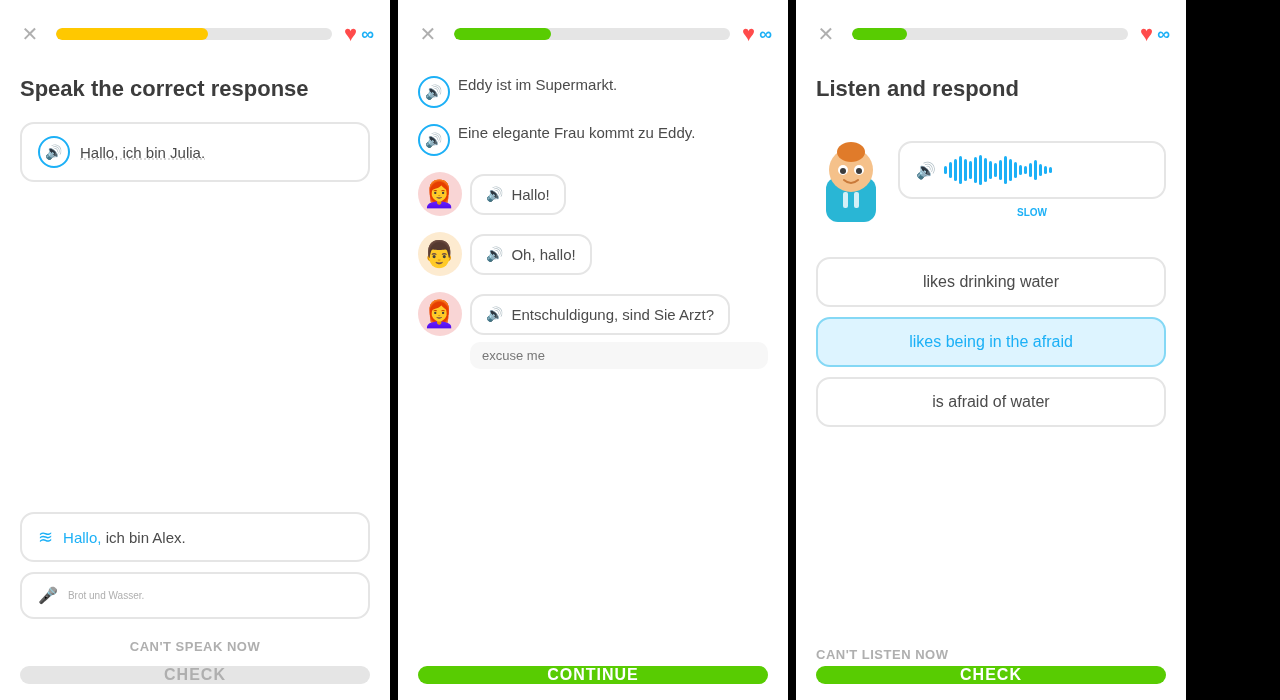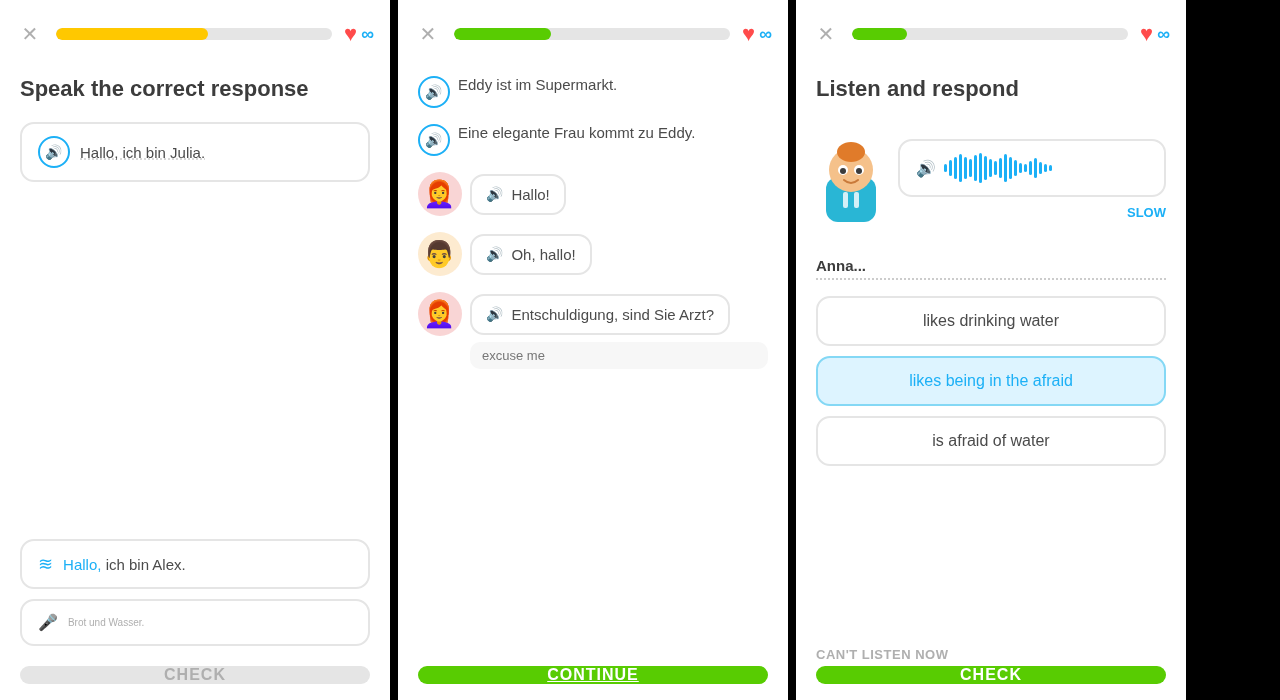--- a/index.html
+++ b/index.html
@@ -241,23 +241,23 @@
       align-items: center;
       gap: 2px;
     }
     .wave-bar {
       width: 3px;
       background: #1cb0f6;
       border-radius: 2px;
     }
     .slow-btn {
       color: #1cb0f6;
-      font-size: 13px;
+      font-size: 10px;
       font-weight: 700;
-      text-align: right;
+      text-align: center;
       cursor: pointer;
       margin-top: 4px;
     }
     .anna-label {
       font-size: 15px;
       font-weight: 700;
       color: #3c3c3c;
       margin-bottom: 16px;
       border-bottom: 2px dotted #ccc;
       padding-bottom: 4px;
@@ -321,20 +321,21 @@
           <span style="color:#1cb0f6;">Hallo,</span>
           <span> ich bin Alex.</span>
         </span>
       </div>
       <div class="mic-bubble">
         <span class="mic-icon">🎤</span>
         <span class="mic-text">Brot und Wasser.</span>
       </div>
     </div>
 
+    <div class="cant-speak">CAN'T SPEAK NOW</div>
     <button class="check-btn check-btn-disabled">CHECK</button>
   </div>
 </div>
 
 <div class="panel-separator"></div>
 
 <div class="panel">
   <div class="panel-header">
     <div class="close-btn">✕</div>
     <div class="progress-bar-bg">
@@ -387,21 +388,21 @@
           <div class="chat-text-bubble">
             <span class="chat-speaker">🔊</span>
             <span class="chat-text">Entschuldigung, sind Sie Arzt?</span>
           </div>
         </div>
         <div class="translation-tag">excuse me</div>
       </div>
 
     </div>
 
-    <button class="check-btn check-btn-continue" style="margin-top:16px;text-decoration:underline;">CONTINUE</button>
+    <button class="check-btn check-btn-continue" style="margin-top:16px;">CONTINUE</button>
   </div>
 </div>
 
 <div class="panel-separator"></div>
 
 <div class="panel">
   <div class="panel-header">
     <div class="close-btn">✕</div>
     <div class="progress-bar-bg">
       <div class="progress-bar-fill progress-fill-3"></div>
@@ -464,21 +465,20 @@
             <div class="wave-bar" style="height:20px;"></div>
             <div class="wave-bar" style="height:12px;"></div>
             <div class="wave-bar" style="height:8px;"></div>
             <div class="wave-bar" style="height:6px;"></div>
           </div>
         </div>
         <div class="slow-btn">SLOW</div>
       </div>
     </div>
 
-    <div class="anna-label">Anna...</div>
 
     <div class="answer-option">likes drinking water</div>
     <div class="answer-option selected">likes being in the afraid</div>
     <div class="answer-option">is afraid of water</div>
 
     <div class="p3-bottom">
       <div class="cant-listen">CAN'T LISTEN NOW</div>
       <button class="check-btn check-btn-green">CHECK</button>
     </div>
   </div>

